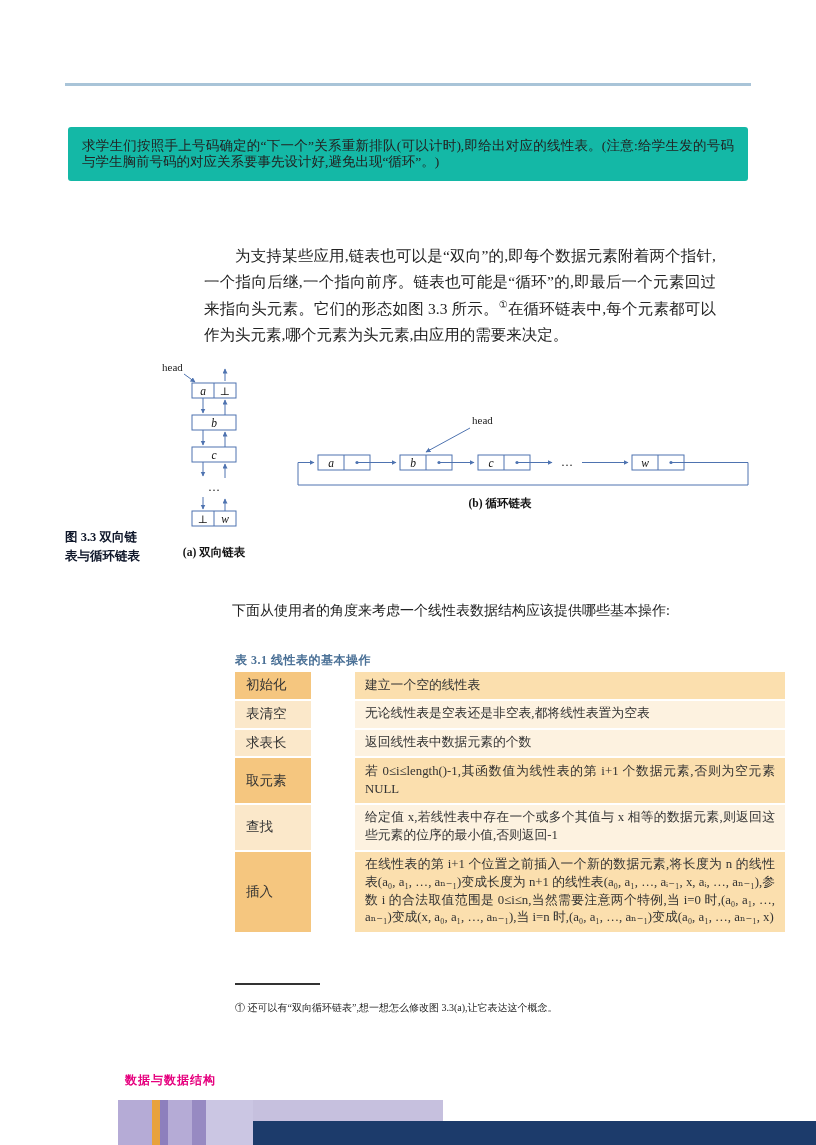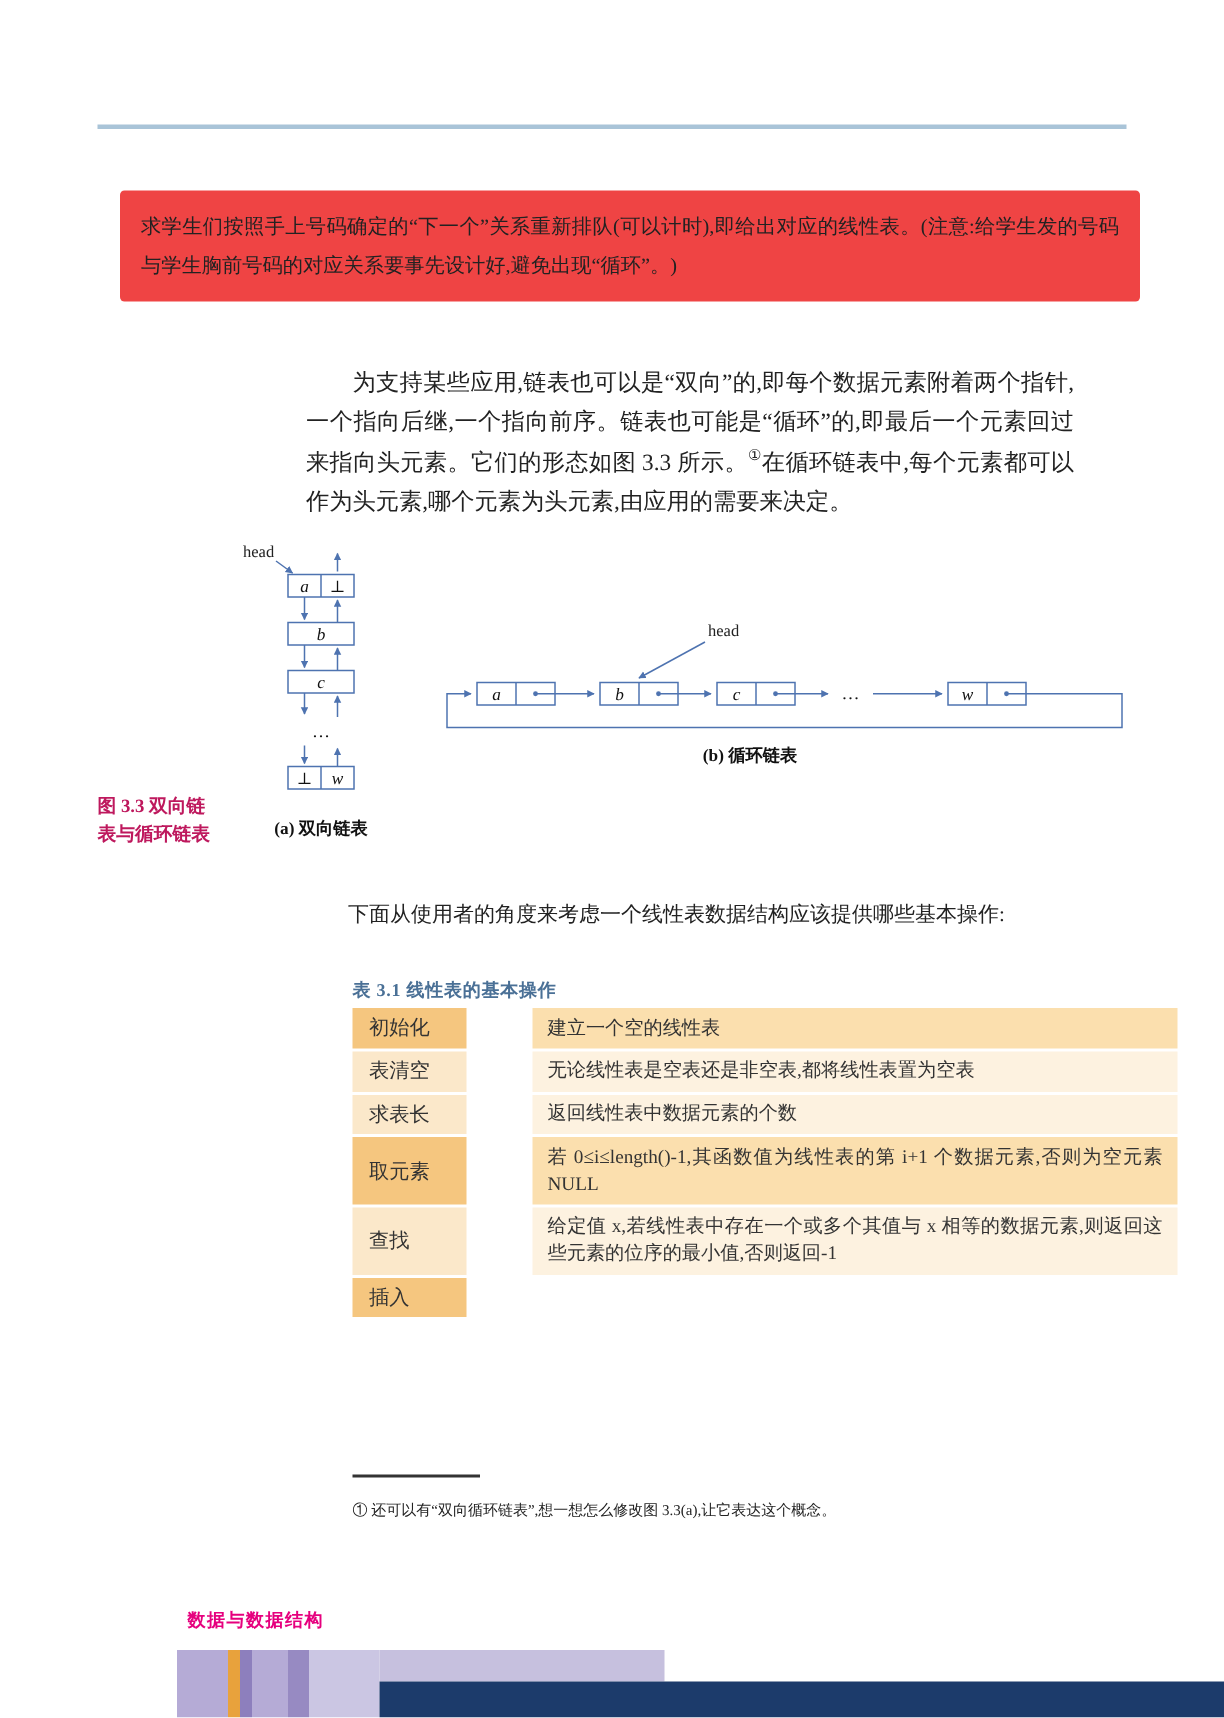--- a/index.html
+++ b/index.html
@@ -6,35 +6,35 @@
   body{
     width:816px;height:1145px;position:relative;background:#ffffff;
     font-family:"Liberation Serif","DejaVu Serif",serif;color:#222;
     overflow:hidden;
   }
   .abs{position:absolute;}
 
   .top-rule{left:65px;top:83px;width:686px;height:3px;background:#a9c4d8;}
 
   .callout{
-    left:80px;top:127px;width:652px;padding:11px 14px;
-    background:#ef4444;border-radius:3px;
-    font-size:13.5px;line-height:26px;text-align:justify;color:#222;
+    left:68px;top:127px;width:652px;padding:11px 14px;
+    background:#14b8a6;border-radius:3px;
+    font-size:13.5px;line-height:16px;text-align:justify;color:#222;
   }
 
   .para1{
     left:204px;top:227px;width:512px;
     font-size:15.5px;line-height:26.5px;text-align:justify;text-indent:2em;
   }
   .fn-ref{font-size:10px;vertical-align:super;line-height:0;}
 
   .figure-wrap{left:140px;top:355px;width:640px;height:215px;}
   .fig-side-caption{
     left:65px;top:528px;width:78px;
-    color:#be185d;font-weight:bold;font-size:12.5px;line-height:19px;
+    color:#0f172a;font-weight:bold;font-size:12.5px;line-height:19px;
   }
 
   .para2{
     left:204px;top:583px;width:512px;
     font-size:14px;line-height:27px;text-align:justify;text-indent:2em;
   }
 
   .table-caption{
     left:235px;top:652px;width:480px;
     color:#4a7096;font-size:12px;font-weight:bold;letter-spacing:0.5px;
@@ -200,20 +200,21 @@
   <div class="t-row dark">
     <div class="cell-name">取元素</div>
     <div class="cell-desc">若 0≤i≤length()-1,其函数值为线性表的第 i+1 个数据元素,否则为空元素 NULL</div>
   </div>
   <div class="t-row light">
     <div class="cell-name">查找</div>
     <div class="cell-desc">给定值 x,若线性表中存在一个或多个其值与 x 相等的数据元素,则返回这些元素的位序的最小值,否则返回-1</div>
   </div>
   <div class="t-row dark">
     <div class="cell-name">插入</div>
+    <div class="cell-desc">在线性表的第 i+1 个位置之前插入一个新的数据元素,将长度为 n 的线性表(a₀, a₁, …, aₙ₋₁)变成长度为 n+1 的线性表(a₀, a₁, …, aᵢ₋₁, x, aᵢ, …, aₙ₋₁),参数 i 的合法取值范围是 0≤i≤n,当然需要注意两个特例,当 i=0 时,(a₀, a₁, …, aₙ₋₁)变成(x, a₀, a₁, …, aₙ₋₁),当 i=n 时,(a₀, a₁, …, aₙ₋₁)变成(a₀, a₁, …, aₙ₋₁, x)</div>
   </div>
 </div>
 
 <div class="abs footnote-rule"></div>
 <div class="abs footnote"><span>①</span>&nbsp;<span>还可以有“双向循环链表”,想一想怎么修改图 3.3(a),让它表达这个概念。</span></div>
 
 <div class="abs page-number">46</div>
 <div class="abs book-title">数据与数据结构</div>
 
 <div class="abs bottom-band">

